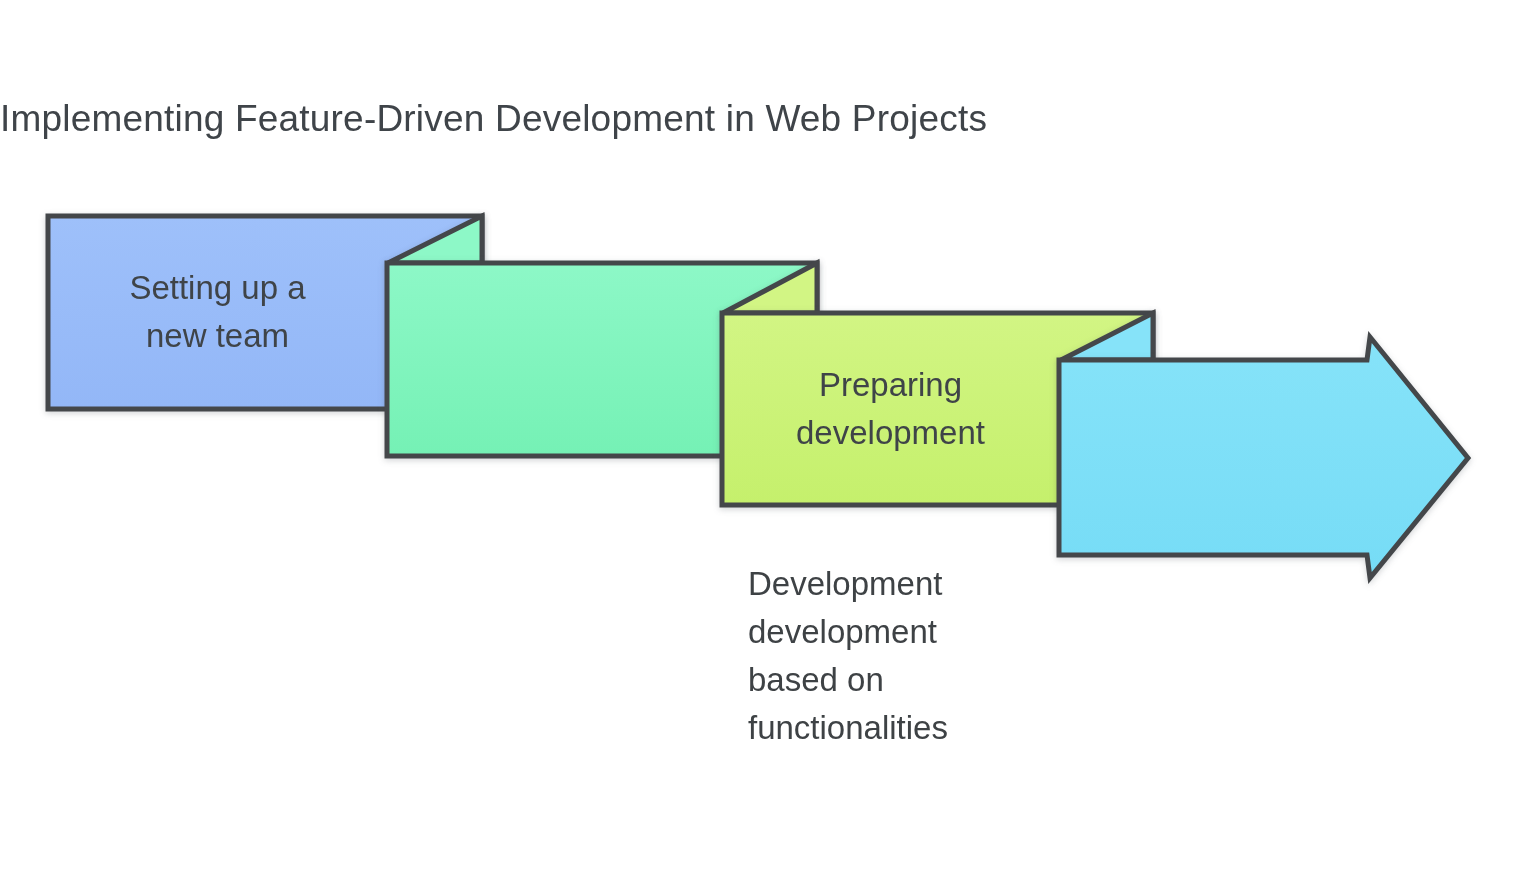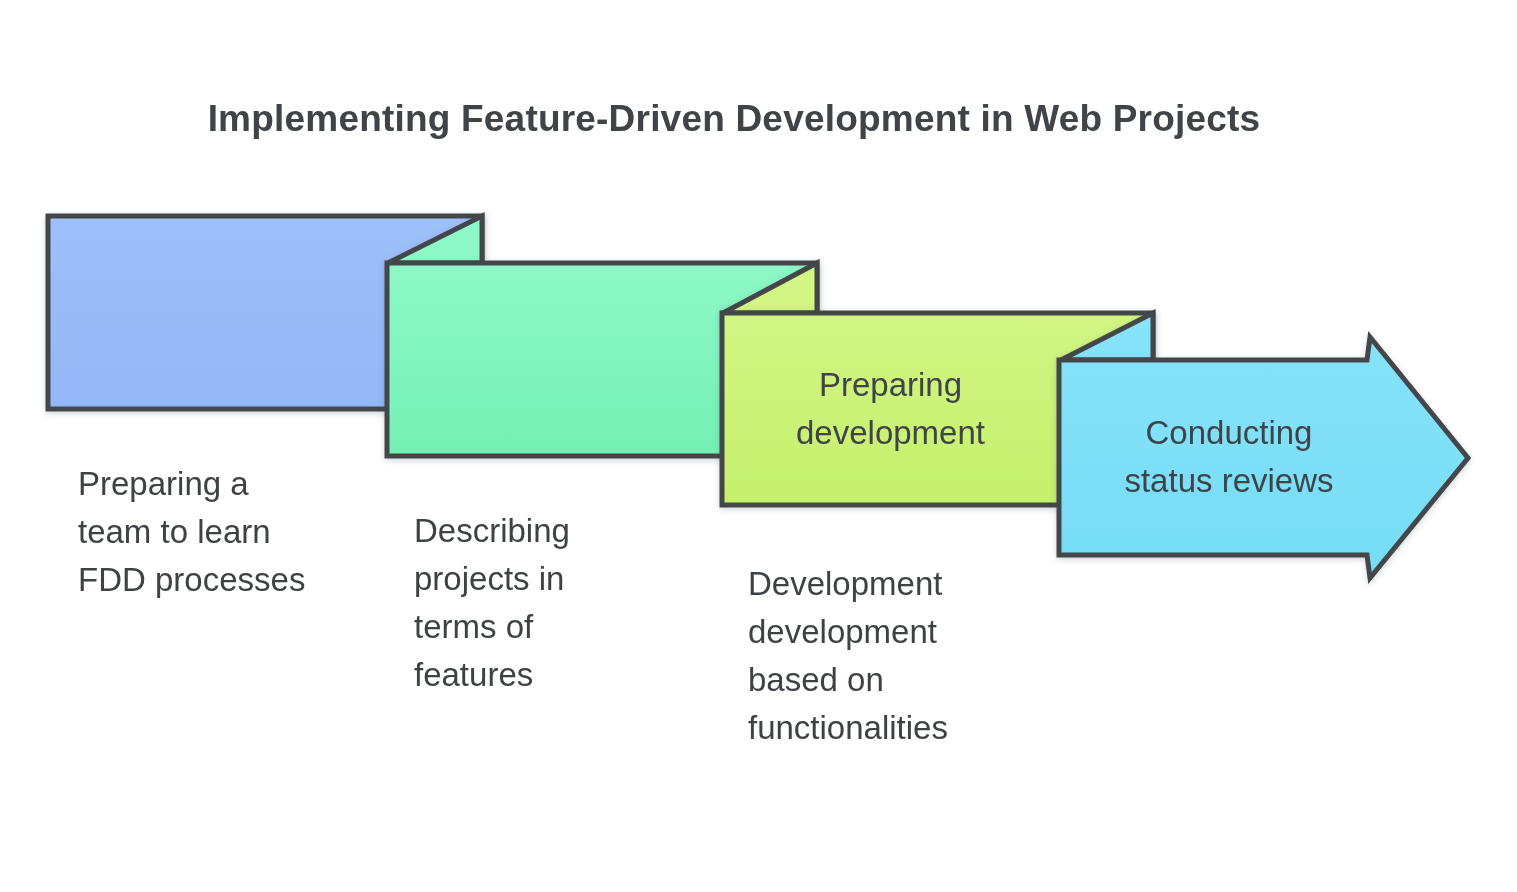--- a/index.html
+++ b/index.html
@@ -6,22 +6,22 @@
   body {
     width: 1517px; height: 892px;
     background: var(--color-background, #ffffff);
     font-family: "Liberation Sans", "DejaVu Sans", sans-serif;
     position: relative;
   }
   .canvas { position: absolute; left: 0; top: 0; width: 1517px; height: 892px; }
 
   .title {
     position: absolute; left: 0; top: 98px; width: 1468px;
-    text-align: center;
-    font-size: 37px; font-weight: bold;
+    text-align: left;
+    font-size: 37px; font-weight: normal;
     letter-spacing: 0.2px;
     color: var(--color-title_text, #3f4449);
   }
 
   svg.diagram { position: absolute; left: 0; top: 0; }
   .shape {
     stroke: var(--color-border, #44474a);
     stroke-width: 5px;
     filter: drop-shadow(0 2px 3px rgba(55, 65, 75, 0.22));
   }
@@ -85,30 +85,23 @@
 
     <polygon class="shape" points="817,263 817,313 723,313" fill="#d2f584"></polygon>
 
     <rect class="shape" x="722" y="313" width="431" height="192" fill="url(#grad-step3)"></rect>
 
     <polygon class="shape" points="1153,313 1153,360 1061,360" fill="#86e3f9"></polygon>
 
     <polygon class="shape" points="1059,360 1367,360 1370,337 1468,458 1370,578 1367,555 1059,555" fill="url(#grad-step4)"></polygon>
   </svg>
 
+  <div class="step-label label-1">Setting up a
+new team</div>
   <div class="step-label label-3">Preparing
 development</div>
-  <div class="step-label label-4">Conducting
-status reviews</div>
 
-  <div class="step-desc desc-1">Preparing a
-team to learn
-FDD processes</div>
-  <div class="step-desc desc-2">Describing
-projects in
-terms of
-features</div>
   <div class="step-desc desc-3">Development
 development
 based on
 functionalities</div>
 
 </div>
 
 </body></html>

